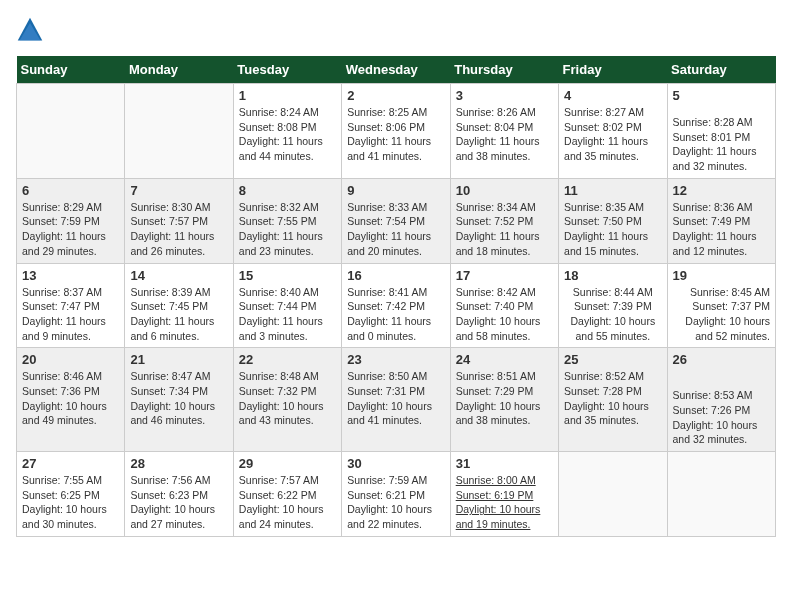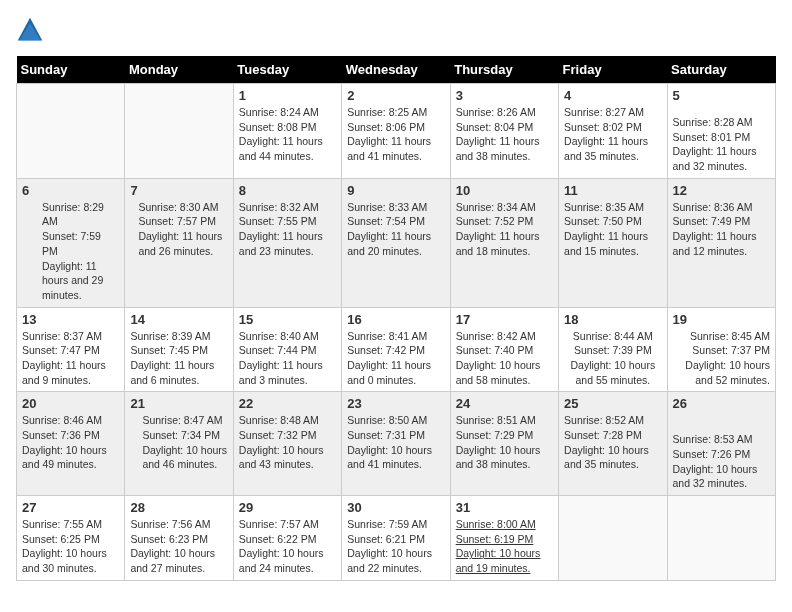--- a/index.html
+++ b/index.html
@@ -51,21 +51,21 @@
     .location-title {
       font-size: 16px;
       color: #333;
     }
     .calendar {
       width: 100%;
       border-collapse: collapse;
       font-size: 11px;
     }
     .calendar th {
-      background-color: #000000;
+      background-color: #14532d;
       color: #fff;
       padding: 6px 4px;
       text-align: left;
       font-size: 13px;
       font-weight: bold;
     }
     .calendar td {
       border: 1px solid #ccc;
       vertical-align: top;
       padding: 4px 5px;
@@ -158,27 +158,27 @@
         <td>
           <span class="day-number">5</span>
           <div class="day-info" style="white-space: pre-line; margin-top: 12px;">Sunrise: 8:28 AM
 Sunset: 8:01 PM
 Daylight: 11 hours and 32 minutes.</div>
         </td>
       </tr>
       <tr>
         <td>
           <span class="day-number">6</span>
-          <div class="day-info" style="white-space: pre-line; margin-left: 20px;">Sunrise: 8:29 AM
+          <div class="day-info" style="white-space: pre-line;">Sunrise: 8:29 AM
 Sunset: 7:59 PM
 Daylight: 11 hours and 29 minutes.</div>
         </td>
         <td>
           <span class="day-number">7</span>
-          <div class="day-info" style="white-space: pre-line; margin-left: 8px;">Sunrise: 8:30 AM
+          <div class="day-info" style="white-space: pre-line;">Sunrise: 8:30 AM
 Sunset: 7:57 PM
 Daylight: 11 hours and 26 minutes.</div>
         </td>
         <td>
           <span class="day-number">8</span>
           <div class="day-info" style="white-space: pre-line;">Sunrise: 8:32 AM
 Sunset: 7:55 PM
 Daylight: 11 hours and 23 minutes.</div>
         </td>
         <td>
@@ -252,21 +252,21 @@
       </tr>
       <tr>
         <td>
           <span class="day-number">20</span>
           <div class="day-info" style="white-space: pre-line;">Sunrise: 8:46 AM
 Sunset: 7:36 PM
 Daylight: 10 hours and 49 minutes.</div>
         </td>
         <td>
           <span class="day-number">21</span>
-          <div class="day-info" style="white-space: pre-line; margin-left: 12px;">Sunrise: 8:47 AM
+          <div class="day-info" style="white-space: pre-line;">Sunrise: 8:47 AM
 Sunset: 7:34 PM
 Daylight: 10 hours and 46 minutes.</div>
         </td>
         <td>
           <span class="day-number">22</span>
           <div class="day-info" style="white-space: pre-line;">Sunrise: 8:48 AM
 Sunset: 7:32 PM
 Daylight: 10 hours and 43 minutes.</div>
         </td>
         <td>

